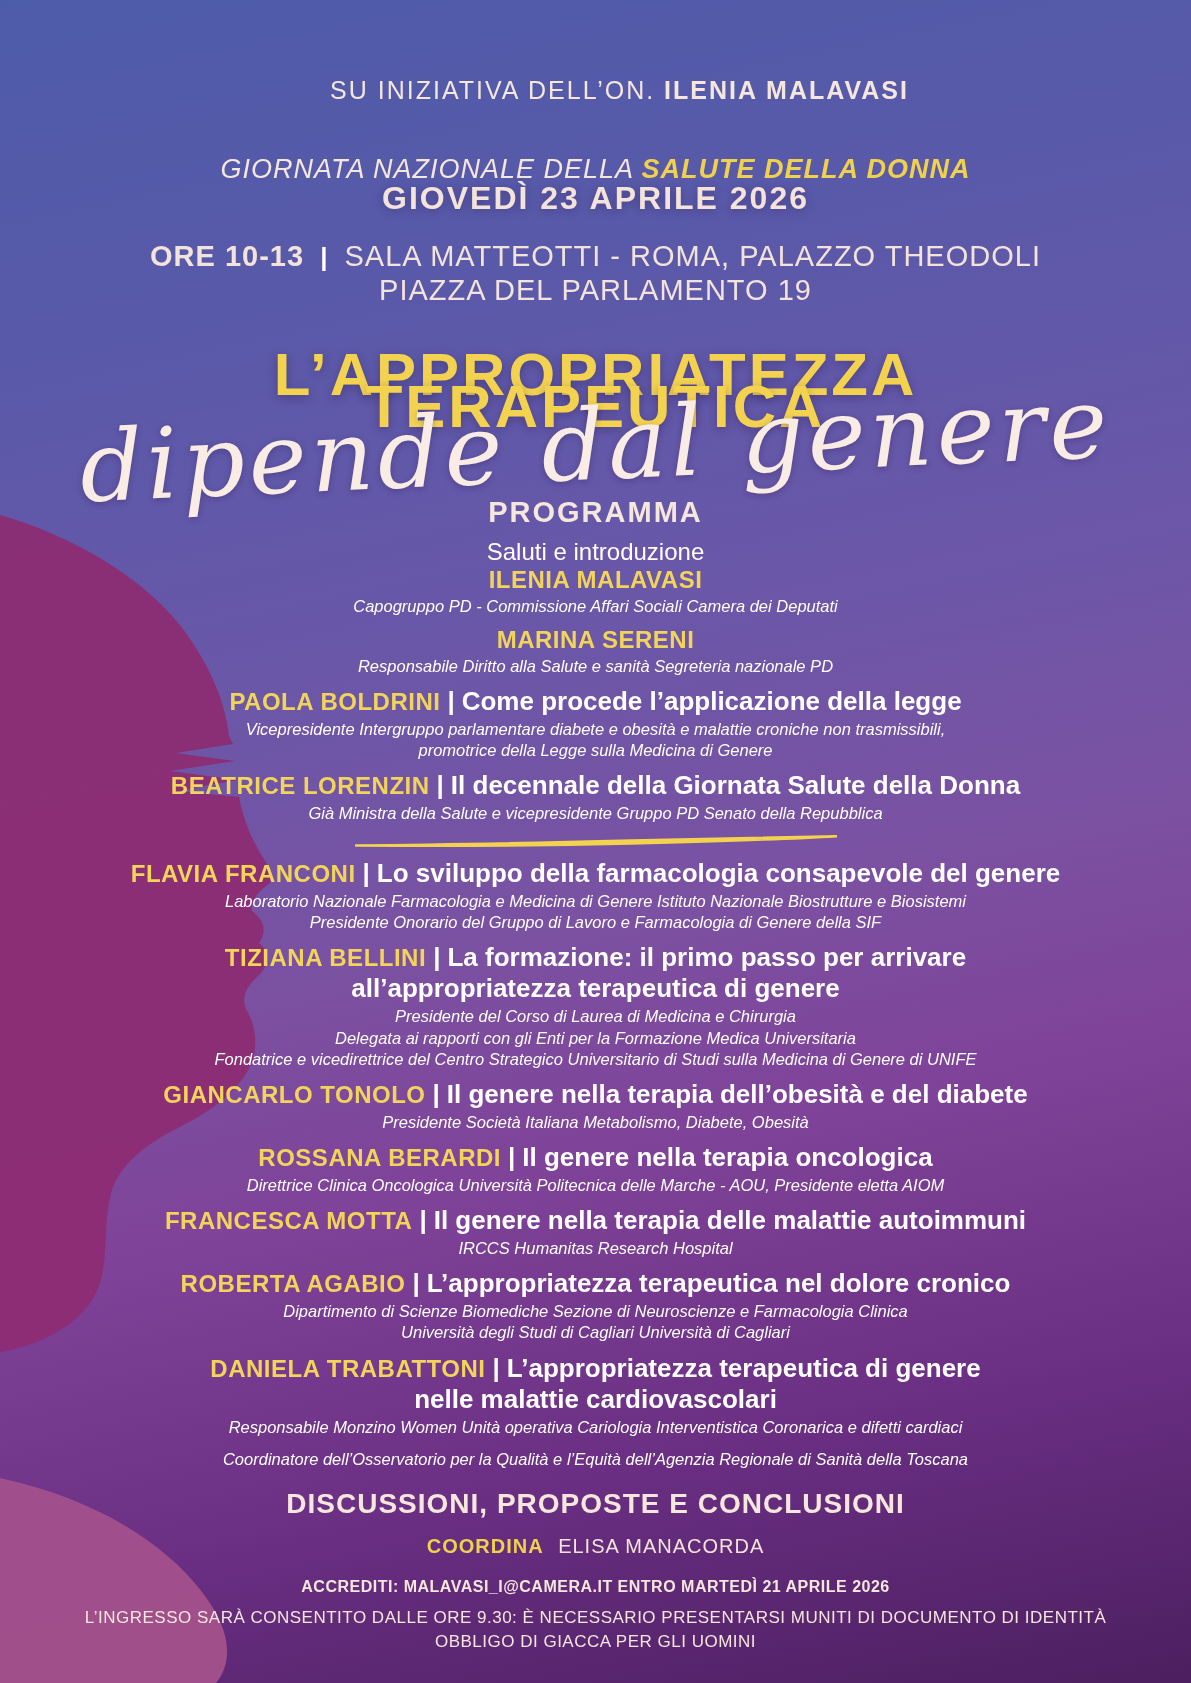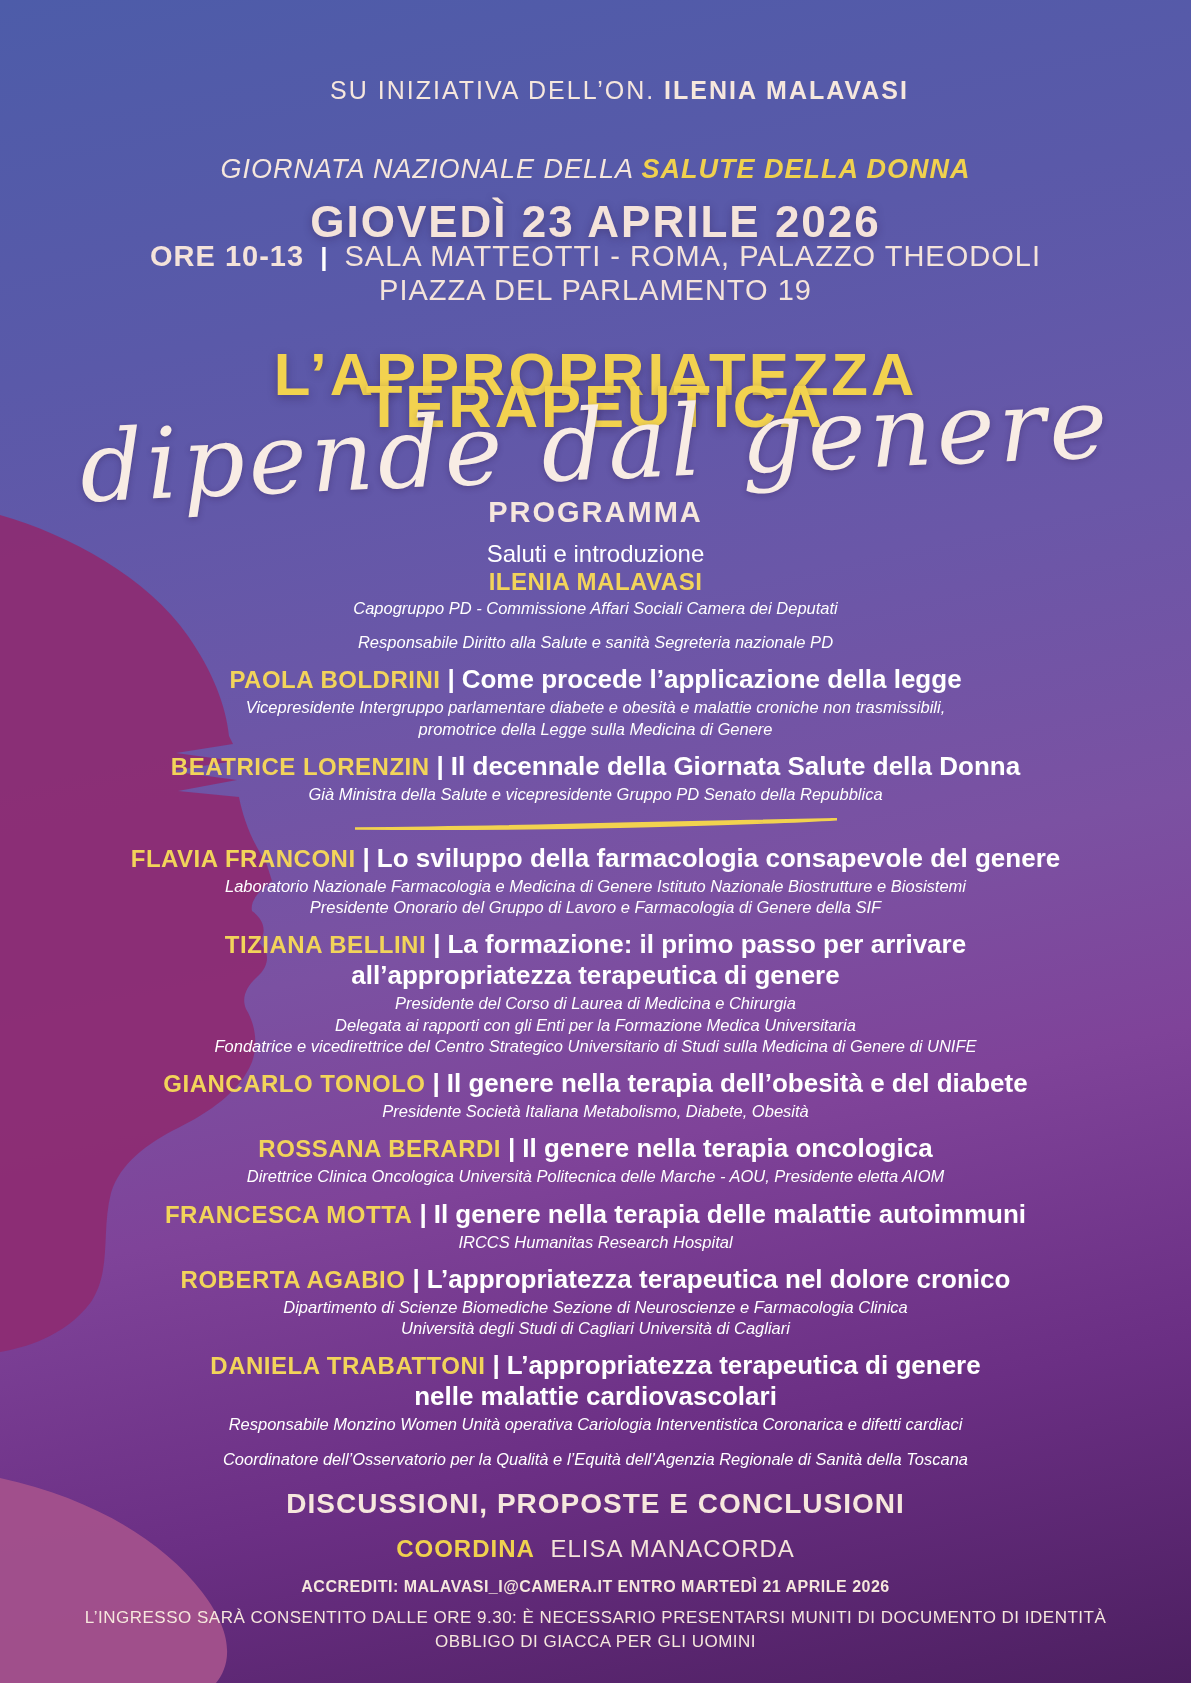--- a/index.html
+++ b/index.html
@@ -13,22 +13,22 @@
     color:#ffffff;
   }
   .bg-shapes { position:absolute; inset:0; width:100%; height:100%; }
   .abs { position:absolute; left:0; right:0; text-align:center; }
 
   
   .initiative { top:76px; font-size:25px; letter-spacing:2px; color:#f6e7dd; font-weight:400;padding-left:48px; }
   .initiative b { font-weight:800; }
   .giornata { top:154px; font-size:27px; font-style:italic; color:#f6e7dd; letter-spacing:1px; }
   .giornata .hl { color:#f0d14e; font-weight:800; }
-  .bigdate { top:180px; font-size:44px; font-weight:800; color:#f4e3da; letter-spacing:2px;
-             text-shadow:0 2px 8px rgba(40,20,70,.35);margin-top:17px; }
+  .bigdate { top:180px; font-size:32px; font-weight:800; color:#f4e3da; letter-spacing:2px;
+             text-shadow:0 2px 8px rgba(40,20,70,.35); }
   .oreline { top:240px; font-size:29px; color:#f4e3da; letter-spacing:1px; font-weight:400; }
   .oreline b { font-weight:800; }
   .piazza { top:274px; font-size:29px; color:#f4e3da; letter-spacing:1px; }
   .title1 { top:316px; font-size:60px; font-weight:800; color:#f2d24f; letter-spacing:3px;
             text-shadow:0 3px 10px rgba(40,20,70,.35);margin-top:24px; }
   .title2 { top:372px; font-size:60px; font-weight:800; color:#f2d24f; letter-spacing:3px;
             text-shadow:0 3px 10px rgba(40,20,70,.35); }
   .script {
     top:388px; font-family:"DejaVu Serif", serif; font-style:italic;
     font-size:98px; color:#f8ece4; transform:rotate(-2.5deg);
@@ -45,21 +45,21 @@
   .intro-label { font-size:24px; color:#ffffff; font-weight:400; }
   .entry-name { font-size:24px; font-weight:800; color:#f2d45a; letter-spacing:.5px; }
   .pipe { font-size:26px; font-weight:700; color:#ffffff; margin:0 7px; }
   .entry-talk { font-size:26px; font-weight:700; color:#ffffff; white-space:pre-line; }
   .entry-roles { font-size:16.5px; font-style:italic; color:#ffffff; line-height:1.3;
                  white-space:pre-line; margin-top:2px; font-weight:400; }
   .divider-wrap { line-height:0; }
 
   
   .discussioni { top:1488px; font-size:28px; font-weight:800; color:#f6e7dd; letter-spacing:1px; }
-  .coordina { top:1535px; font-size:24px; color:#f4e3da; letter-spacing:1px; }
+  .coordina { top:1535px; font-size:20px; color:#f4e3da; letter-spacing:1px; }
   .coordina .lbl { color:#f0d14e; font-weight:800; margin-right:8px; }
   .accrediti { top:1578px; font-size:16px; font-weight:800; color:#f6e7dd; letter-spacing:.5px; }
   .note1 { top:1608px; font-size:17px; color:#f6e7dd; letter-spacing:.5px; }
   .note2 { top:1632px; font-size:17px; color:#f6e7dd; letter-spacing:.5px; }
 </style>
 </head>
 <body>
 
 <div class="poster">
 
@@ -119,20 +119,23 @@
     <div>
       <div class="intro-label">Saluti e introduzione</div>
       <div class="entry-name">ILENIA MALAVASI</div>
       <div class="entry-roles">Capogruppo PD - Commissione Affari Sociali Camera dei Deputati</div>
     </div>
 
     <div style="display:contents;">
       
     
         <div>
+          <div>
+            <span class="entry-name">MARINA SERENI</span>
+          </div>
           <div class="entry-roles">Responsabile Diritto alla Salute e sanità Segreteria nazionale PD</div>
         </div>
       
         <div>
           <div>
             <span class="entry-name">PAOLA BOLDRINI</span><span class="pipe">|</span><span class="entry-talk">Come procede l’applicazione della legge</span>
           </div>
           <div class="entry-roles">Vicepresidente Intergruppo parlamentare diabete e obesità e malattie croniche non trasmissibili,
 promotrice della Legge sulla Medicina di Genere</div>
         </div>

